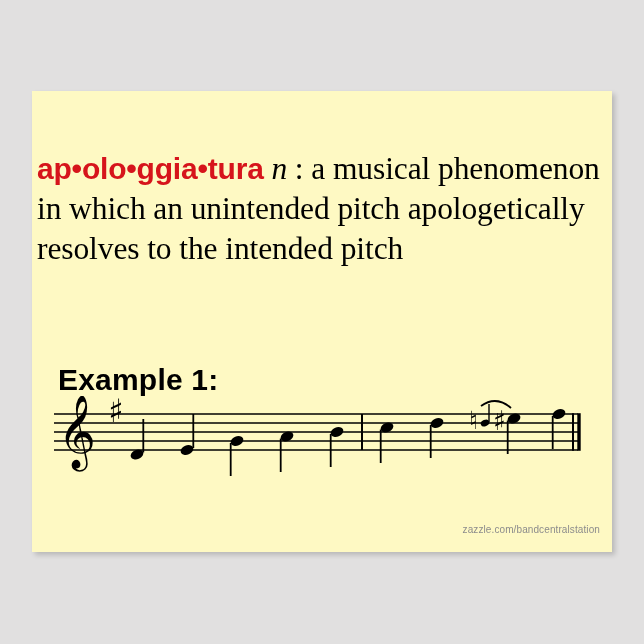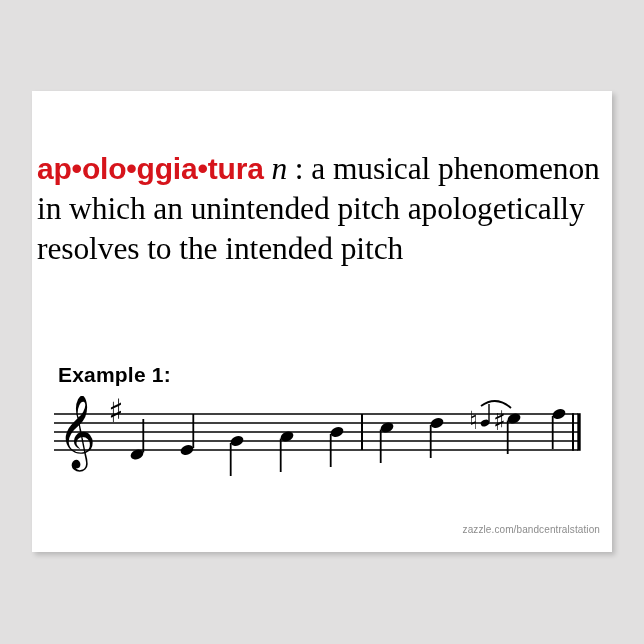--- a/index.html
+++ b/index.html
@@ -18,21 +18,21 @@
     width: 644px;
     height: 644px;
   }
   
   #poster {
     position: absolute;
     left: 32px;
     top: 91px;
     width: 580px;
     height: 461px;
-    background: #ffffff;
+    background: #fef9c3;
     box-shadow: 3px 3px 5px rgba(0,0,0,0.18);
     overflow: hidden;
   }
   
   #definition {
     position: absolute;
     left: 5px;
     top: 58px;
     width: 578px;
     font-family: "Liberation Serif", serif;
@@ -52,21 +52,21 @@
     font-style: italic;
     font-family: "Liberation Serif", serif;
   }
   
   #example-label {
     position: absolute;
     left: 26px;
     top: 272px;
     font-family: "Liberation Sans", sans-serif;
     font-weight: bold;
-    font-size: 21px;
+    font-size: 30px;
     color: #000000;
     letter-spacing: 0.2px;
     text-align: right;
   }
   
   #staff-wrap {
     position: absolute;
     left: 0px;
     top: 305px;
     width: 580px;

